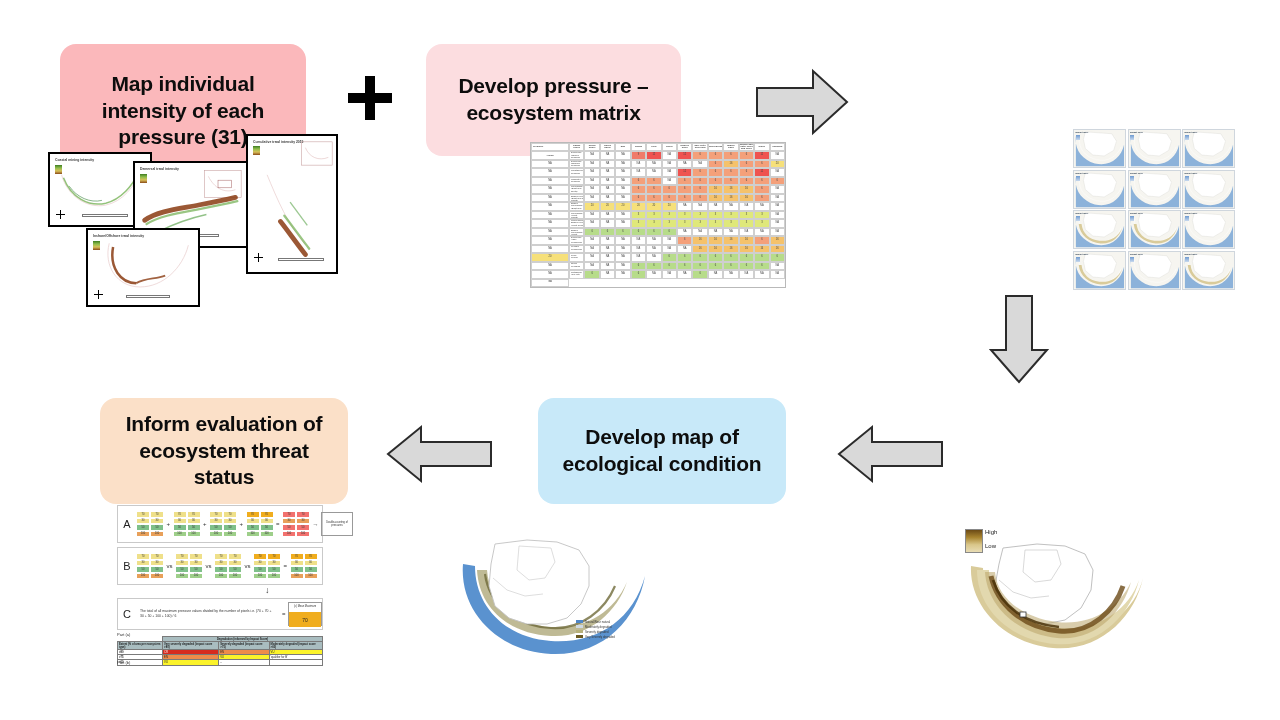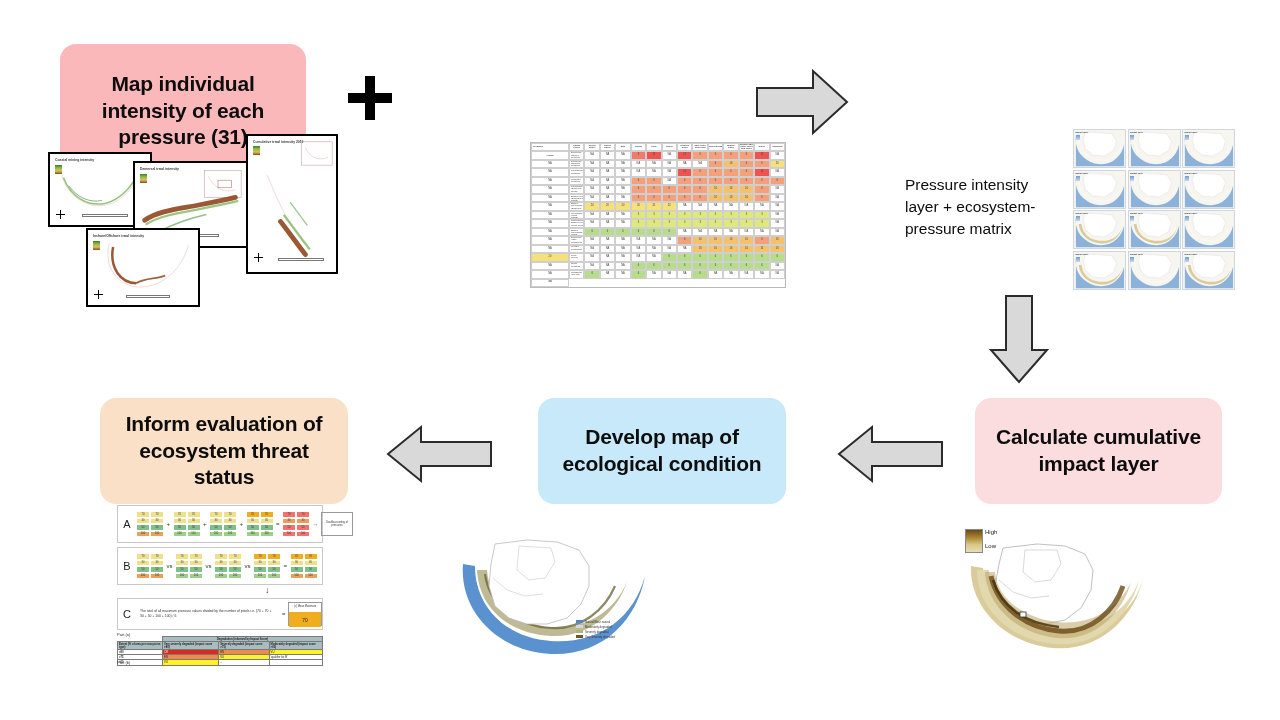--- a/index.html
+++ b/index.html
@@ -267,20 +267,23 @@
         <path d="M38 82 C46 92 56 106 64 116" fill="none" stroke="#6fae4e" stroke-width="2.4" stroke-opacity="0.7" stroke-linecap="round"></path>
         <path d="M44 68 C50 76 56 84 62 92" fill="none" stroke="#4a9a38" stroke-width="1.4" stroke-opacity="0.55"></path>
       </svg>
     </div>
     <span class="northarrow" style="left:6px; bottom:10px"></span>
     <span class="scalebar" style="left:30px; bottom:11px; width:46px"></span>
   </div>
 
   <div class="plus"></div>
 
+  <div class="step-box box-matrix" style="background:#fcdde0">
+    <span>Develop pressure – ecosystem matrix</span>
+  </div>
 
 
   <div class="matrix-thumb" id="matrix-thumb">
       <div class="mc mh rh">Pressure</div>
       <div class="mc mh">Sandy Shore</div>
       <div class="mc mh">Mixed Shore</div>
       <div class="mc mh">Rocky Shore</div>
       <div class="mc mh">Bay</div>
       <div class="mc mh">Island</div>
       <div class="mc mh">Kelp</div>
@@ -520,23 +523,20 @@
       <div class="mc" style="background: rgb(255, 255, 255);">NA</div>
     </div>
 
   <div class="arrow ar-right-top">
     <svg viewBox="0 0 94 68" preserveAspectRatio="none">
       <polygon points="2,20 58,20 58,3 92,34 58,65 58,48 2,48" fill="#d9d9d9" stroke="#2b2b2b" stroke-width="2"></polygon>
     </svg>
   </div>
 
 
-  <div class="caption cap-individual">
-    <span>Pressure intensity layer + ecosystem-pressure matrix</span>
-  </div>
 
   <div class="grid-maps" id="grid-maps">
       <div class="gm">
         <svg viewBox="0 0 54 40" preserveAspectRatio="none">
           <rect width="54" height="40" fill="#f6f5f0"></rect>
           <path d="M2 6 C0 20 8 32 22 36 C38 40 50 30 53 16 L53 39 L2 39 Z" fill="#79a6d6" opacity="0.85"></path>
           <path d="M6 8 C4 20 12 29 24 32 C36 35 46 28 50 18" fill="none" stroke="#ffffff" stroke-width="0.5"></path>
           <path d="M12 2 L10 10 L12 20 L20 27 L32 28 L42 22 L45 12 L40 4 Z" fill="#ffffff" stroke="#d6d6d0" stroke-width="0.4"></path>
         </svg>
         <span class="glab">Impact layer</span>
@@ -657,23 +657,20 @@
         <span class="gleg"></span>
       </div>
     </div>
 
   <div class="arrow ar-down">
     <svg viewBox="0 0 62 90" preserveAspectRatio="none">
       <polygon points="18,2 44,2 44,56 59,56 31,88 3,56 18,56" fill="#d9d9d9" stroke="#2b2b2b" stroke-width="2"></polygon>
     </svg>
   </div>
 
-  <div class="step-box box-cumulative" style="background:#fbdde0">
-    <span>Calculate cumulative impact layer</span>
-  </div>
 
   <div class="cum-map">
     <svg viewBox="0 0 190 140" preserveAspectRatio="none">
       <path d="M38 28 L34 44 L30 66 L34 84 L46 96 L62 102 L80 104 L100 100 L116 88 L126 70 L128 50 L120 34 L100 26 L72 24 Z" fill="#ffffff" stroke="#b9b9b9" stroke-width="0.9"></path>
       <path d="M60 30 L58 52 L70 62 L86 60 L96 44 L92 30 Z" fill="none" stroke="#c9c9c9" stroke-width="0.7"></path>
       <path d="M34 60 L48 72 L66 78 L84 76" fill="none" stroke="#c9c9c9" stroke-width="0.7"></path>
       <path d="M6 46 C4 86 40 124 88 128 C136 132 170 96 178 58
                C170 92 136 118 94 114 C52 110 18 82 18 48 Z" fill="#d9cb9a" stroke="none"></path>
       <path d="M12 50 C12 88 44 120 90 124 C134 128 166 94 174 60
                C164 90 132 112 92 108 C54 104 24 80 24 50 Z" fill="#e2d8ae"></path>

